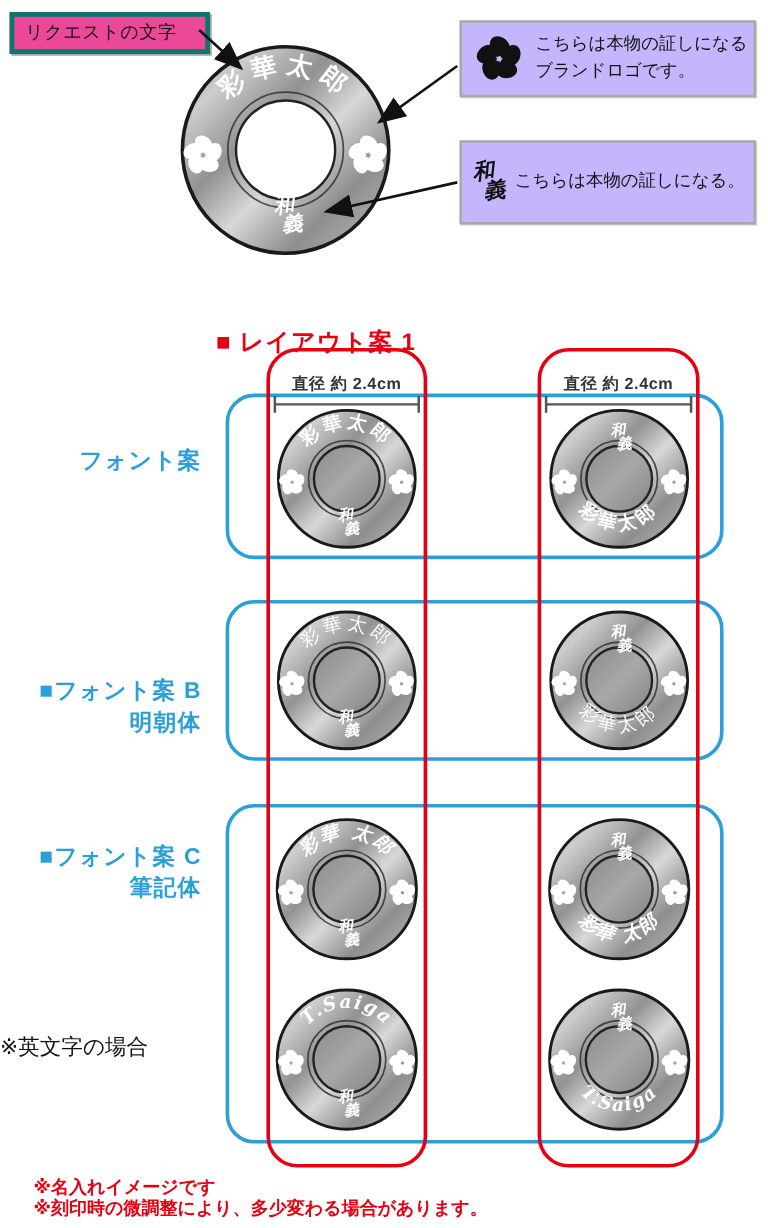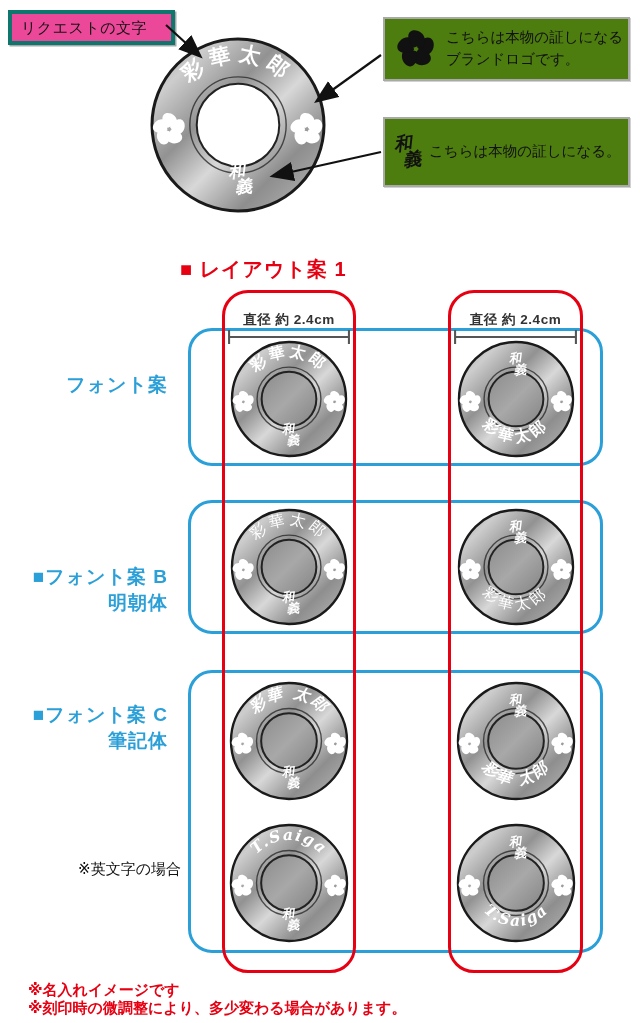--- a/index.html
+++ b/index.html
@@ -2,48 +2,48 @@
 <html style="--red: #e60012; --blue: #2b9fd8;"><head>
 <meta charset="utf-8">
 <style>
   html,body{margin:0;padding:0;background:#fff;}
   #stage{position:relative;width:640px;height:1023px;background:#fff;overflow:hidden;
          font-family:"Liberation Sans","DejaVu Sans",sans-serif;color:#111;}
   
   .request-box{position:absolute;left:8px;top:10px;width:150px;height:27px;border:4px solid #0f766e;
     background:#ec4899;box-shadow:1.5px 1.5px 0 rgba(0,0,0,.35);font-size:15px;line-height:27px;
     padding-left:9px;letter-spacing:.5px;}
-  .callout{position:absolute;left:383px;width:243px;border:2px solid #a9a9a9;background:#4d7c0f;
+  .callout{position:absolute;left:383px;width:243px;border:2px solid #a9a9a9;background:#c4b5fd;
     box-shadow:1px 1px 0 rgba(0,0,0,.18);display:flex;align-items:center;}
   .callout.c1{top:17px;height:60px;}
   .callout.c2{top:117px;height:66px;}
   .callout .txt{font-size:14.5px;line-height:1.5;color:#111;}
   .callout .ic{flex:0 0 auto;margin:0 9px 0 10px;display:flex;align-items:center;justify-content:center;}
   .sig-icon{font-family:"DejaVu Serif",serif;font-style:italic;font-weight:bold;font-size:18px;
     line-height:.92;color:#111;transform:rotate(-8deg);}
   .sig-icon span{display:block;}
   .sig-icon span:nth-child(2){margin-left:7px;}
   
-  .col-header{position:absolute;top:256px;font-size:20px;font-weight:bold;color:var(--red);letter-spacing:1px;}
+  .col-header{position:absolute;top:272px;font-size:20px;font-weight:bold;color:var(--red);letter-spacing:1px;}
   .col-header.h1{left:180px;} .col-header.h2{left:457px;}
   .col-frame{position:absolute;top:290px;height:683px;border:3px solid var(--red);border-radius:26px;
     box-sizing:border-box;background:transparent;}
   .col-frame.f1{left:222px;width:134px;} .col-frame.f2{left:448px;width:135px;}
   .row-frame{position:absolute;left:188px;width:415px;border:3px solid var(--blue);border-radius:24px;
     box-sizing:border-box;}
   .row-frame.ra{top:328px;height:138px;} .row-frame.rb{top:500px;height:134px;} .row-frame.rc{top:670px;height:283px;}
   .dim{position:absolute;top:291px;text-align:center;color:#333;}
   .dim.d1{left:227px;width:124px;} .dim.d2{left:453px;width:125px;}
   .dim .lab{font-size:13.5px;font-weight:bold;letter-spacing:.5px;margin-top:20px;}
   .dim svg{display:block;width:100%;height:16px;}
   
   .row-label{position:absolute;left:0;width:168px;text-align:right;color:var(--blue);
     font-size:19px;line-height:26px;font-weight:600;letter-spacing:1px;}
   .row-label.la{top:372px;} .row-label.lb{top:564px;} .row-label.lc{top:702px;}
-  .eng-note{position:absolute;left:0;top:860px;width:181px;text-align:right;font-size:15px;color:#111;}
+  .eng-note{position:absolute;left:0;top:860px;width:181px;text-align:left;font-size:18px;color:#111;}
   
   .footnotes{position:absolute;left:28px;top:981px;color:var(--red);font-size:15px;font-weight:bold;line-height:17.5px;}
   
   #disc-layer svg{position:absolute;}
   .hiddefs{position:absolute;width:0;height:0;overflow:hidden;}
   .arrows{position:absolute;left:0;top:0;pointer-events:none;}
 </style>
 </head>
 <body>
 

